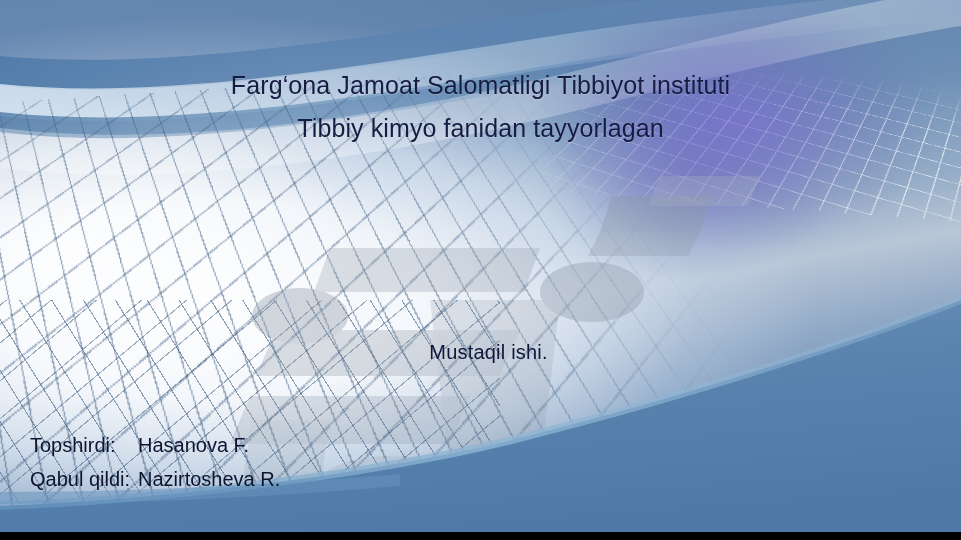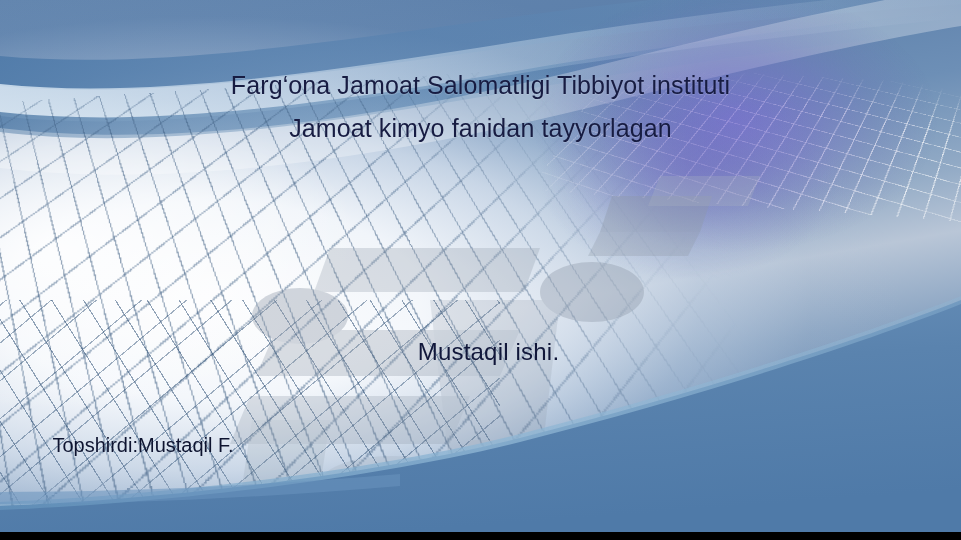--- a/index.html
+++ b/index.html
@@ -156,38 +156,38 @@
     text-shadow: 0 1px 1px rgba(255,255,255,0.18);
   }
   .title-block div { white-space: nowrap; }
 
   .main-heading {
     position: absolute;
     left: 16px; right: 0;
     top: 331px;
     text-align: center;
     color: #11173a;
-    font-size: 24px;
+    font-size: 20px;
     line-height: 42px;
     letter-spacing: 0.2px;
   }
 
   .footer-block {
     position: absolute;
     left: 30px;
     top: 428px;
     color: #0e1430;
     font-size: 20px;
     line-height: 34px;
     white-space: nowrap;
   }
   .footer-row { display: block; }
   .footer-label { display: inline-block; }
   .footer-value { display: inline-block; }
-  .fl-w1 { width: 108px; text-align: right; }
+  .fl-w1 { width: 108px; }
   .fl-w2 { width: 108px; }
 </style>
 </head>
 <body>
 
 <div id="slide">
 
   <div class="layer" id="bg-base"></div>
 
   <div class="layer" id="bg-lightbowl"></div>
@@ -272,25 +272,28 @@
       <path d="M961,296 C860,336 700,388 520,434 C360,474 150,496 0,502 L0,510 C150,504 360,482 520,442 C700,396 860,344 961,304 Z" fill="url(#sweepRim)"></path>
 
       <path d="M0,492 C120,492 260,486 400,474 L400,486 C260,498 120,504 0,504 Z" fill="#6a93bd" opacity="0.55"></path>
     </svg>
   </div>
 
   <div id="content">
 
     <div class="title-block">
       <div>Farg‘ona Jamoat Salomatligi Tibbiyot instituti</div>
-      <div>Jamoat kimyo fanidan tayyorlagan</div>
+      <div>Tibbiy kimyo fanidan tayyorlagan</div>
     </div>
 
     <div class="main-heading">Mustaqil ishi.</div>
 
     <div class="footer-block">
       <div class="footer-row">
-        <span class="footer-label fl-w1">Topshirdi:</span><span class="footer-value">Mustaqil F.</span>
+        <span class="footer-label fl-w1">Topshirdi:</span><span class="footer-value">Hasanova F.</span>
+      </div>
+      <div class="footer-row">
+        <span class="footer-label fl-w2">Qabul qildi:</span><span class="footer-value">Nazirtosheva R.</span>
       </div>
     </div>
 
   </div>
 </div>
 
 </body></html>

